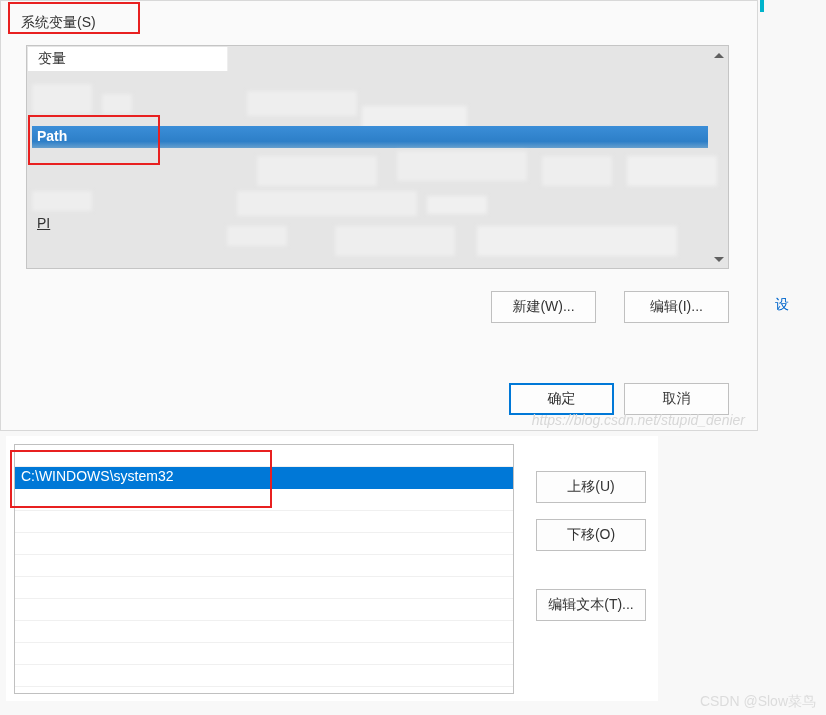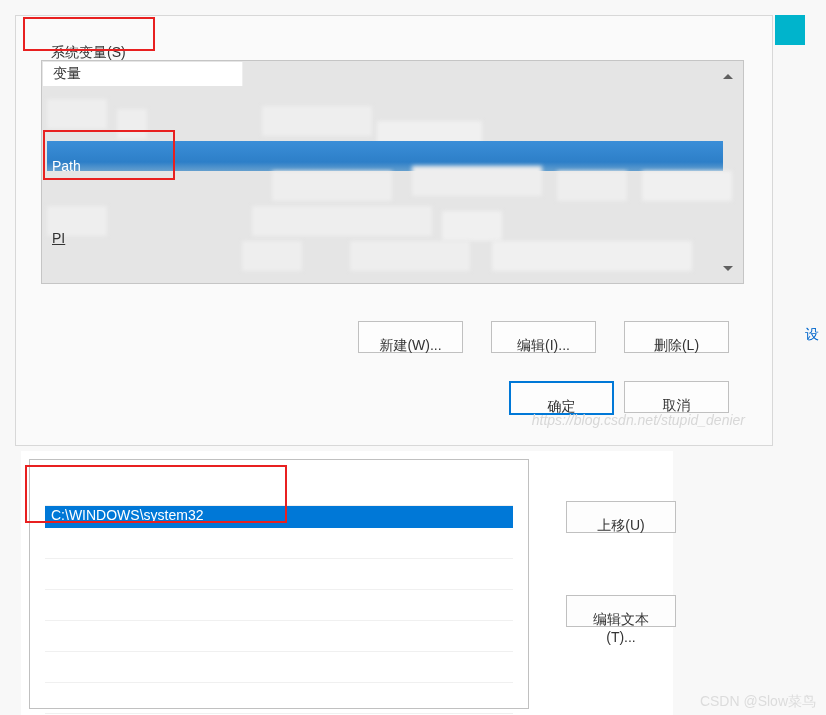--- a/index.html
+++ b/index.html
@@ -1,18 +1,18 @@
 <!DOCTYPE html>
 <html><head>
   <meta charset="utf-8">
   <style>
     * {
       box-sizing: border-box;
       margin: 0;
-      padding: 15px;
+      padding: 0;
       font-family: 'Microsoft YaHei', 'Segoe UI', Tahoma, sans-serif;
     }
     body {
       width: 826px;
       height: 715px;
       background: #f8f8f8;
       position: relative;
     }
     .main-dialog {
       position: absolute;
@@ -120,20 +120,21 @@
       right: 20px;
       height: 22px;
       background: linear-gradient(#3b8ed8, #2d7fc8 70%, #659fce);
       cursor: pointer;
     }
     .var-row-selected .cell {
       color: #fff;
       font-size: 14px;
       padding: 2px 5px;
       position: absolute;
+      font-weight: bold;
     }
     .var-row-pf {
       position: absolute;
       left: 5px;
       top: 167px;
       font-size: 14px;
       color: #333;
       padding: 2px 5px;
       text-decoration: underline;
     }
@@ -290,21 +291,20 @@
     <div class="blur-region blur12"></div>
     <div class="blur-region blur13"></div>
     <div class="blur-region blur14"></div>
 
     <div class="var-scroll-down"></div>
   </div>
 
   <div class="btn-row">
     <button class="win-button">新建(W)...</button>
     <button class="win-button">编辑(I)...</button>
-    <button class="win-button">删除(L)</button>
   </div>
 
   <div class="dialog-footer">
     <button class="win-button primary">确定</button>
     <button class="win-button">取消</button>
   </div>
 
   <div class="watermark1">https://blog.csdn.net/stupid_denier</div>
 </div>
 
@@ -323,20 +323,21 @@
     <div class="list-line"></div>
     <div class="list-line"></div>
     <div class="list-line"></div>
     <div class="list-line"></div>
     <div class="list-line"></div>
     <div class="list-line"></div>
     <div class="list-line"></div>
   </div>
   <div class="editor-buttons">
     <button class="win-button">上移(U)</button>
+    <button class="win-button">下移(O)</button>
     <div class="spacer"></div>
     <button class="win-button">编辑文本(T)...</button>
   </div>
 </div>
 
 <div class="red-highlight-3"></div>
 
 <div class="watermark2">CSDN @Slow菜鸟</div>
 
 </body></html>

